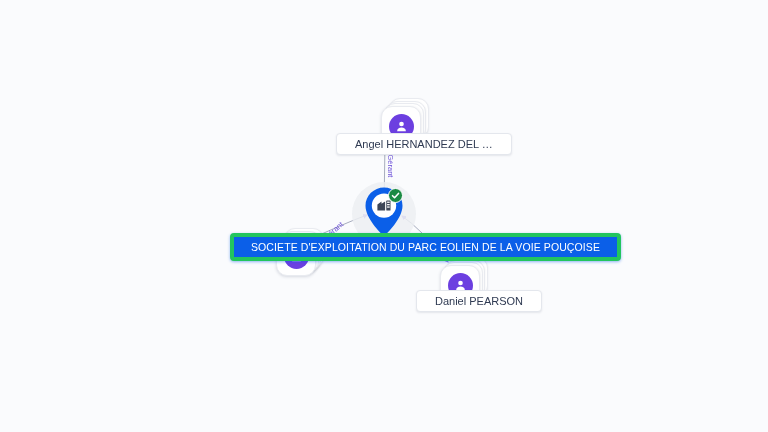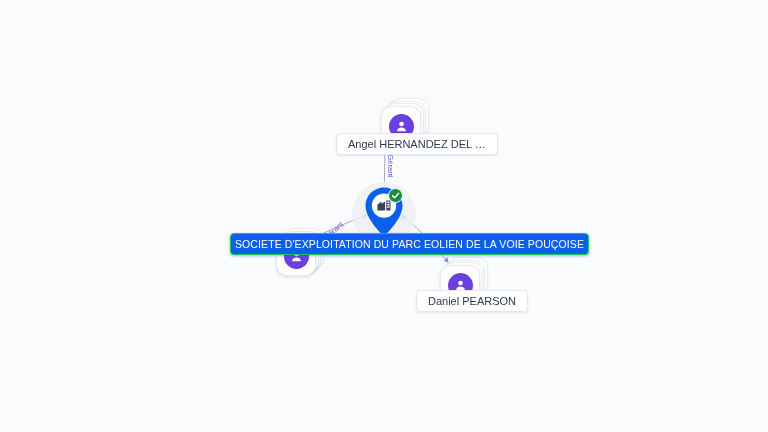--- a/index.html
+++ b/index.html
@@ -106,31 +106,31 @@
 
   
   .node-label {
     position: absolute;
     background: #ffffff;
     border: 1px solid #e4e7ed;
     border-radius: 4px;
     color: #2f3a52;
     font-size: 11px;
     line-height: 14px;
-    padding: 3px 11px;
+    padding: 3px 18px;
     white-space: nowrap;
     box-shadow: 0 1px 2px rgba(40,50,80,0.10);
   }
   .node-label.selected {
     background: #0b5fe8;
-    border: 1px solid #22c55e;
+    border: 4px solid #22c55e;
     color: #ffffff;
     font-size: 10.5px;
     letter-spacing: .1px;
-    padding: 3px 4px;
+    padding: 3px 17px;
     box-shadow: 0 1px 3px rgba(11,95,232,0.45);
   }
   .edge-label {
     position: absolute;
     color: #6b4fd8;
     font-size: 7.5px;
     line-height: 9px;
     white-space: nowrap;
     transform-origin: left center;
   }

